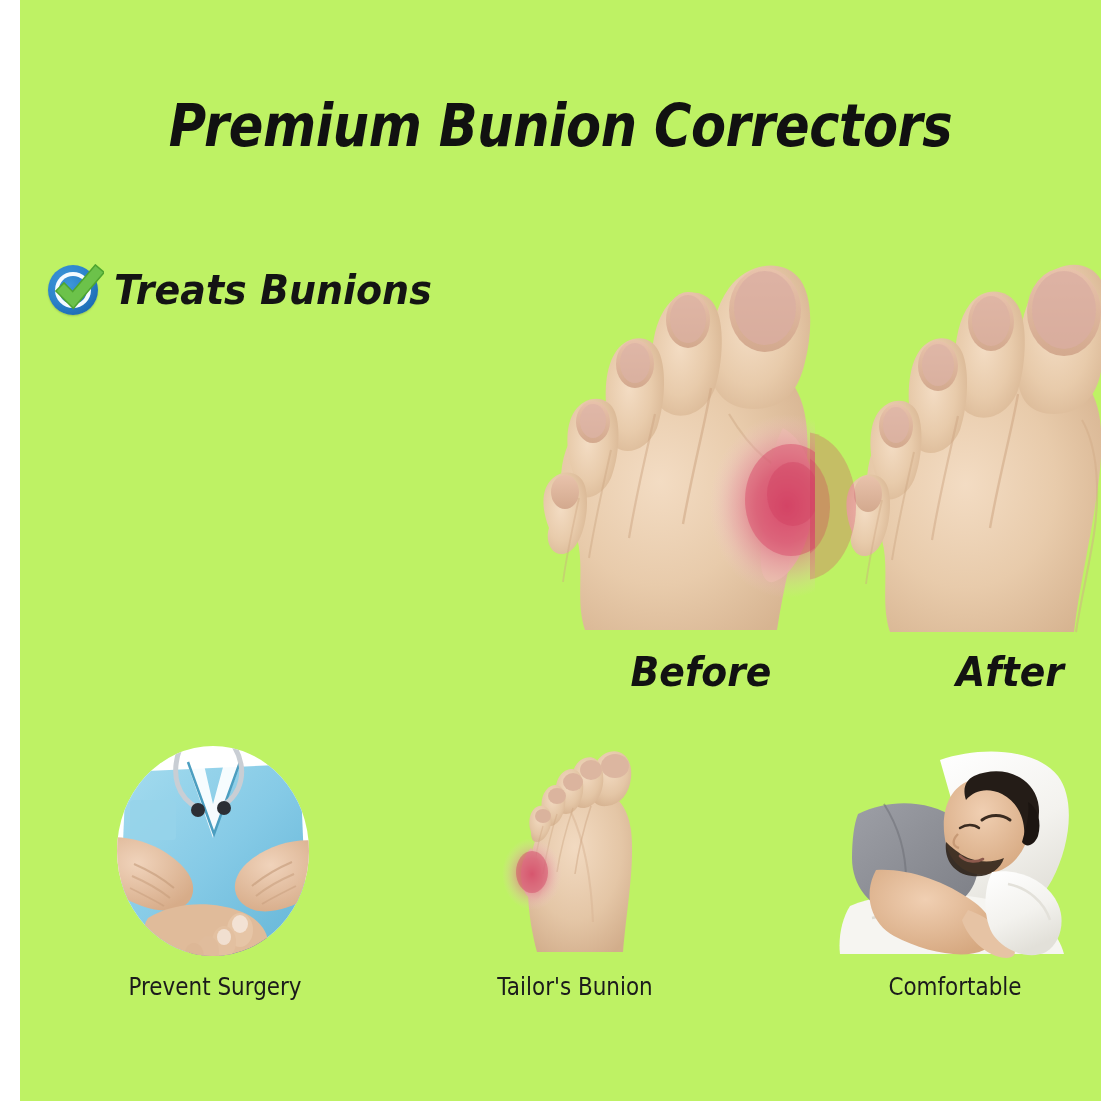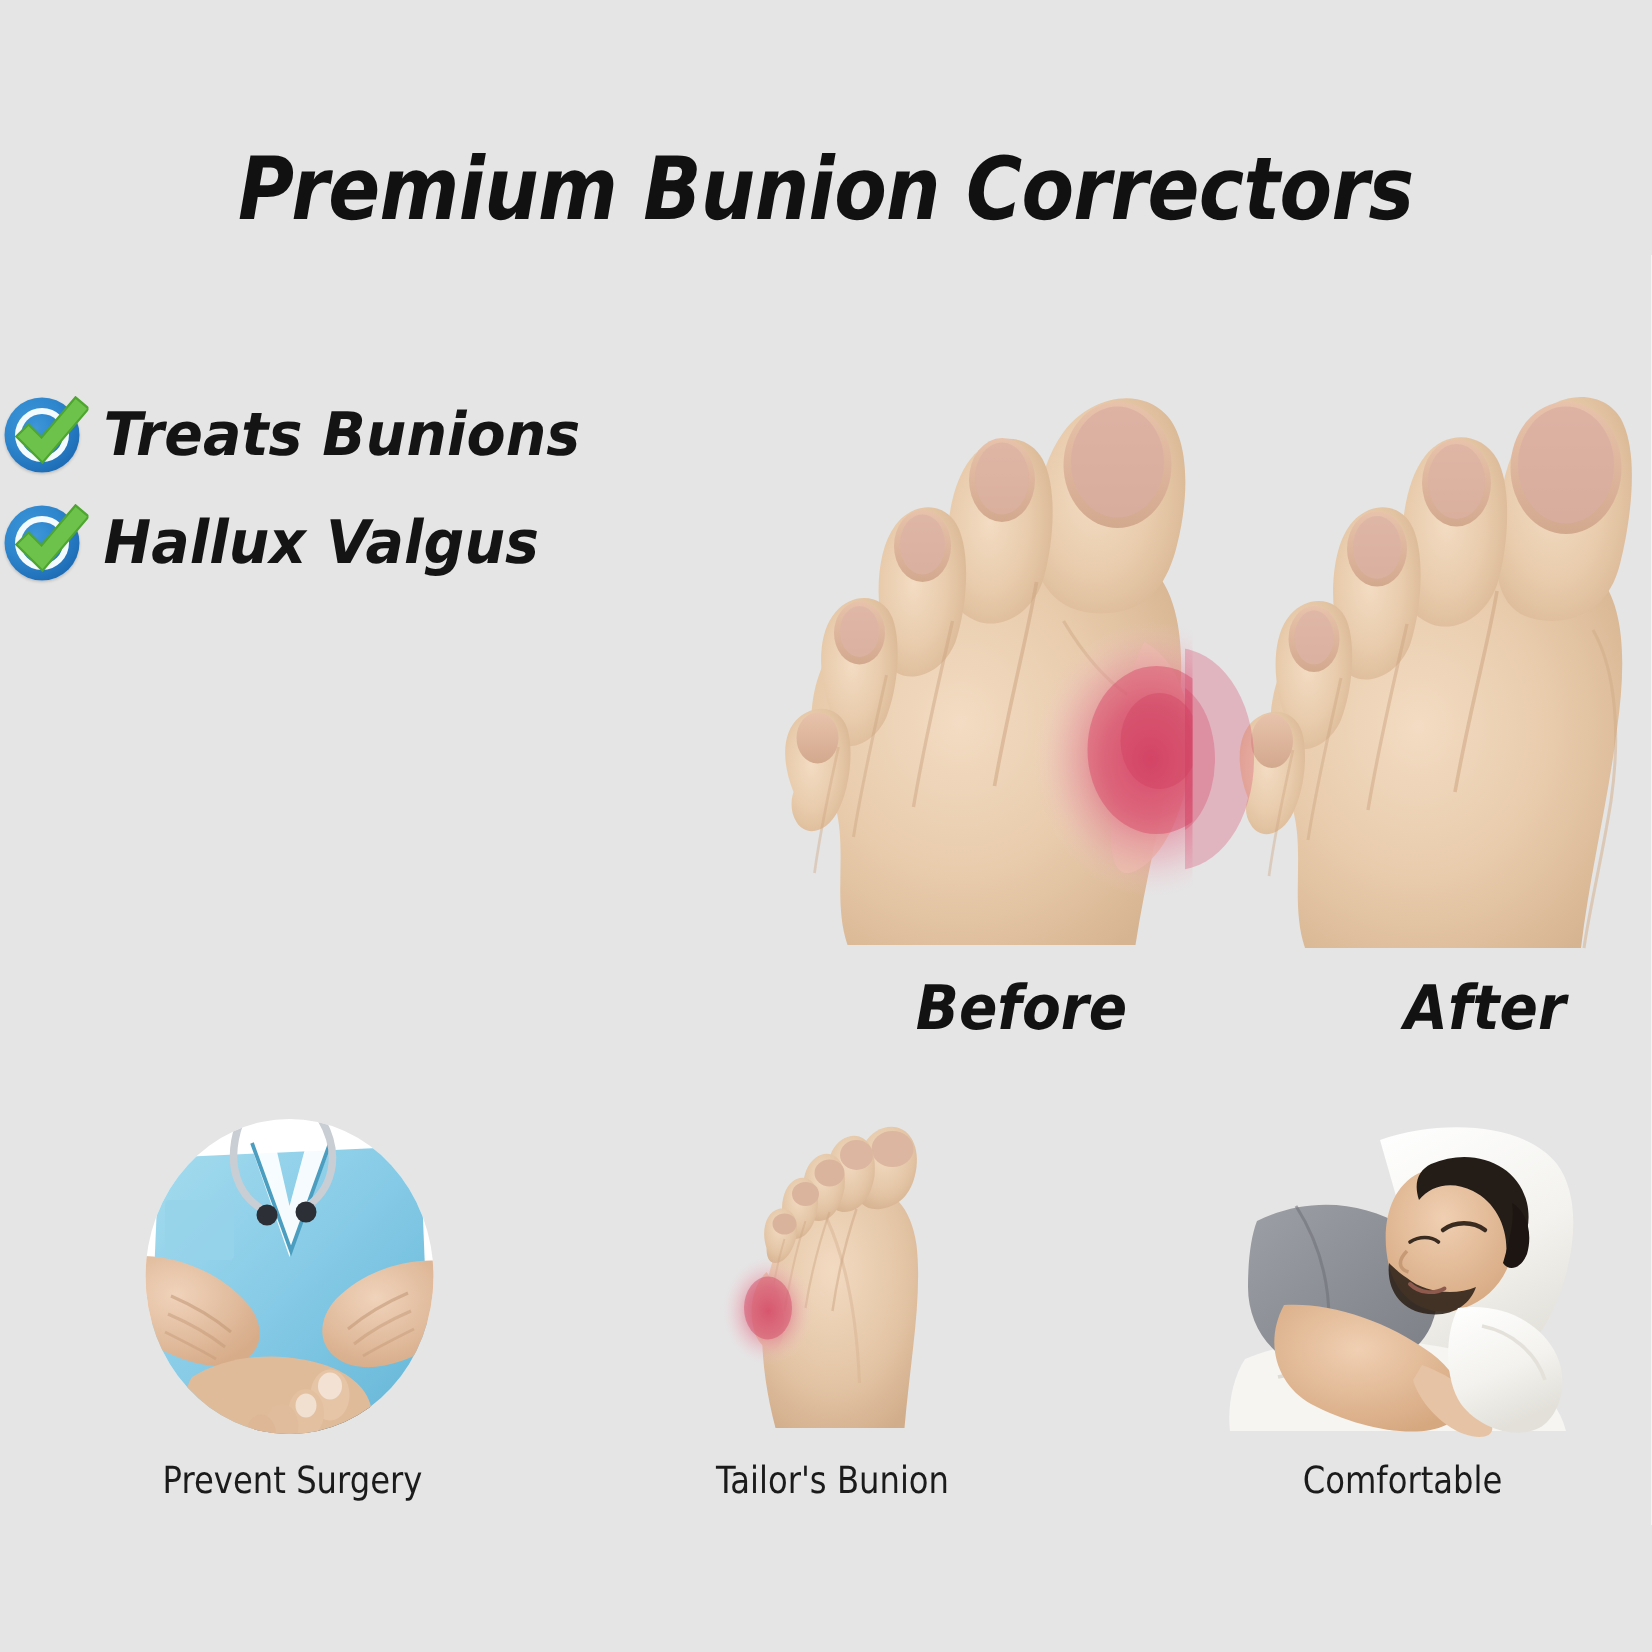--- a/index.html
+++ b/index.html
@@ -6,41 +6,41 @@
   * { margin:0; padding:0; box-sizing:border-box; }
   html,body { background:#ffffff; }
   body {
     width:1101px; height:1101px;
     font-family:"DejaVu Sans", sans-serif;
     background:#ffffff;
     position:relative;
     overflow:hidden;
   }
 
-  #stage { position:absolute; inset:0; background:#e5e5e5; }
+  #stage { position:absolute; inset:0; background:#bef264;margin-left:20px; }
 
   
   .title {
     position:absolute;
     left:0; right:0; top:92px;
     text-align:center;
     font-family:"DejaVu Sans", sans-serif;
     font-style:italic;
     font-weight:700;
     font-size:58px;
     letter-spacing:-0.5px;
     color:#111111;
     transform:scaleX(0.88);
     white-space:nowrap;
   }
 
   
   .features {
     position:absolute;
-    left:1px; top:262px;
+    left:26px; top:262px;
     width:520px;
   }
   .feature-row {
     display:flex;
     align-items:center;
     height:56px;
     margin-bottom:16px;
   }
   .feature-row:nth-child(3){ margin-bottom:22px; }
   .check-icon {
@@ -148,32 +148,20 @@
           <path d="M12 27 L21 36 L44 9" fill="none" stroke="#4ea52f" stroke-width="13" stroke-linecap="square" stroke-linejoin="miter"></path>
           <path d="M12 27 L21 36 L44 9" fill="none" stroke="#6cc24a" stroke-width="10" stroke-linecap="square" stroke-linejoin="miter"></path>
         </svg>
       </span>
       <span class="feature-label">Treats Bunions</span>
     </div>
 
 
 
 
-    <div class="feature-row">
-      <span class="check-icon">
-        <span class="ring-outer"></span>
-        <span class="ring-white"></span>
-        <span class="ring-inner"></span>
-        <svg class="tick" viewBox="0 0 52 52">
-          <path d="M12 27 L21 36 L44 9" fill="none" stroke="#4ea52f" stroke-width="13" stroke-linecap="square" stroke-linejoin="miter"></path>
-          <path d="M12 27 L21 36 L44 9" fill="none" stroke="#6cc24a" stroke-width="10" stroke-linecap="square" stroke-linejoin="miter"></path>
-        </svg>
-      </span>
-      <span class="feature-label">Hallux Valgus</span>
-    </div>
 
   </div>
 
   <div class="ba-wrap">
 
     <div class="foot before">
       <svg viewBox="0 0 300 412" xmlns="http://www.w3.org/2000/svg">
         <defs>
           <radialGradient id="skinB" cx="40%" cy="45%" r="70%">
             <stop offset="0%" stop-color="#f3dcc3"></stop>

